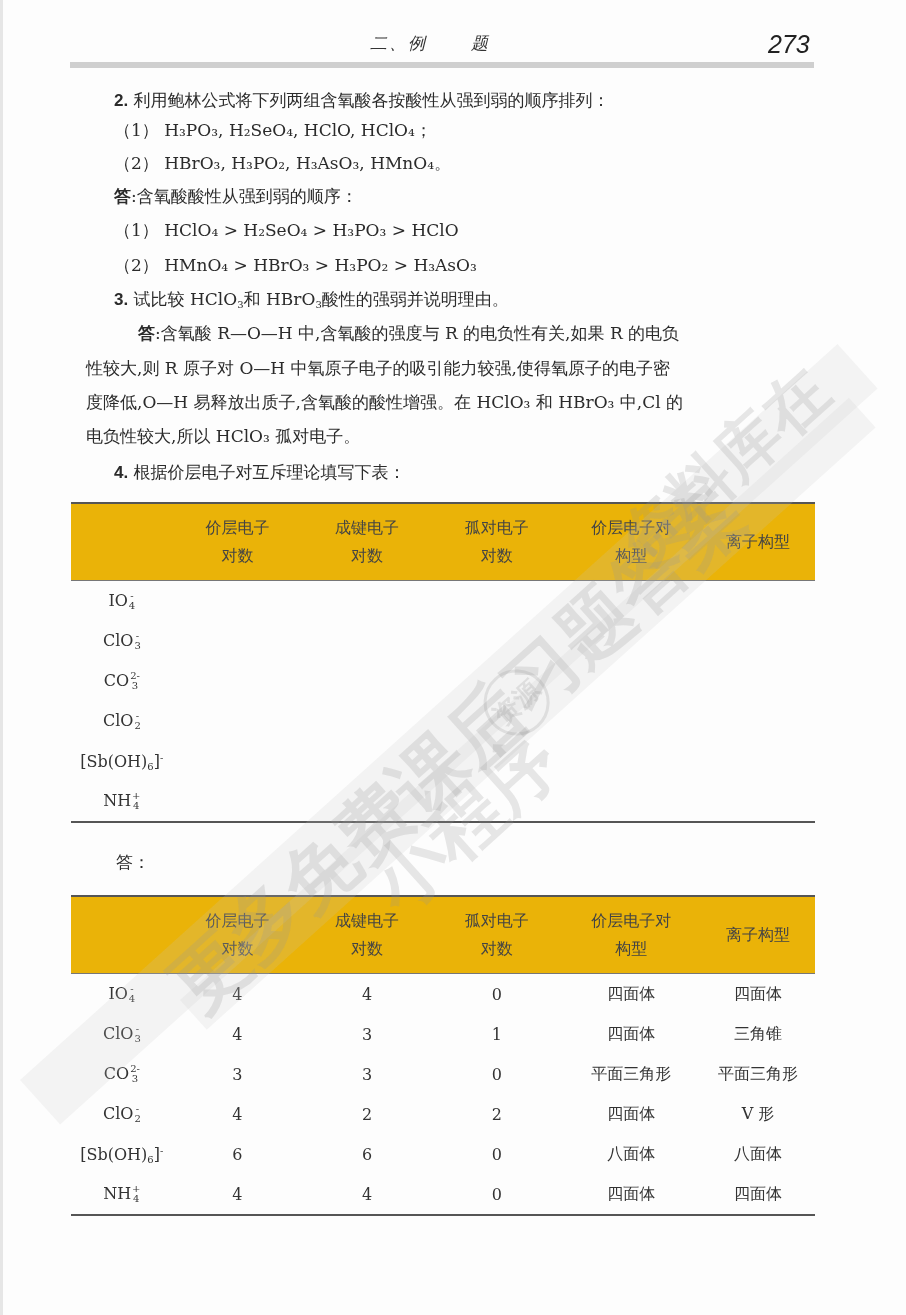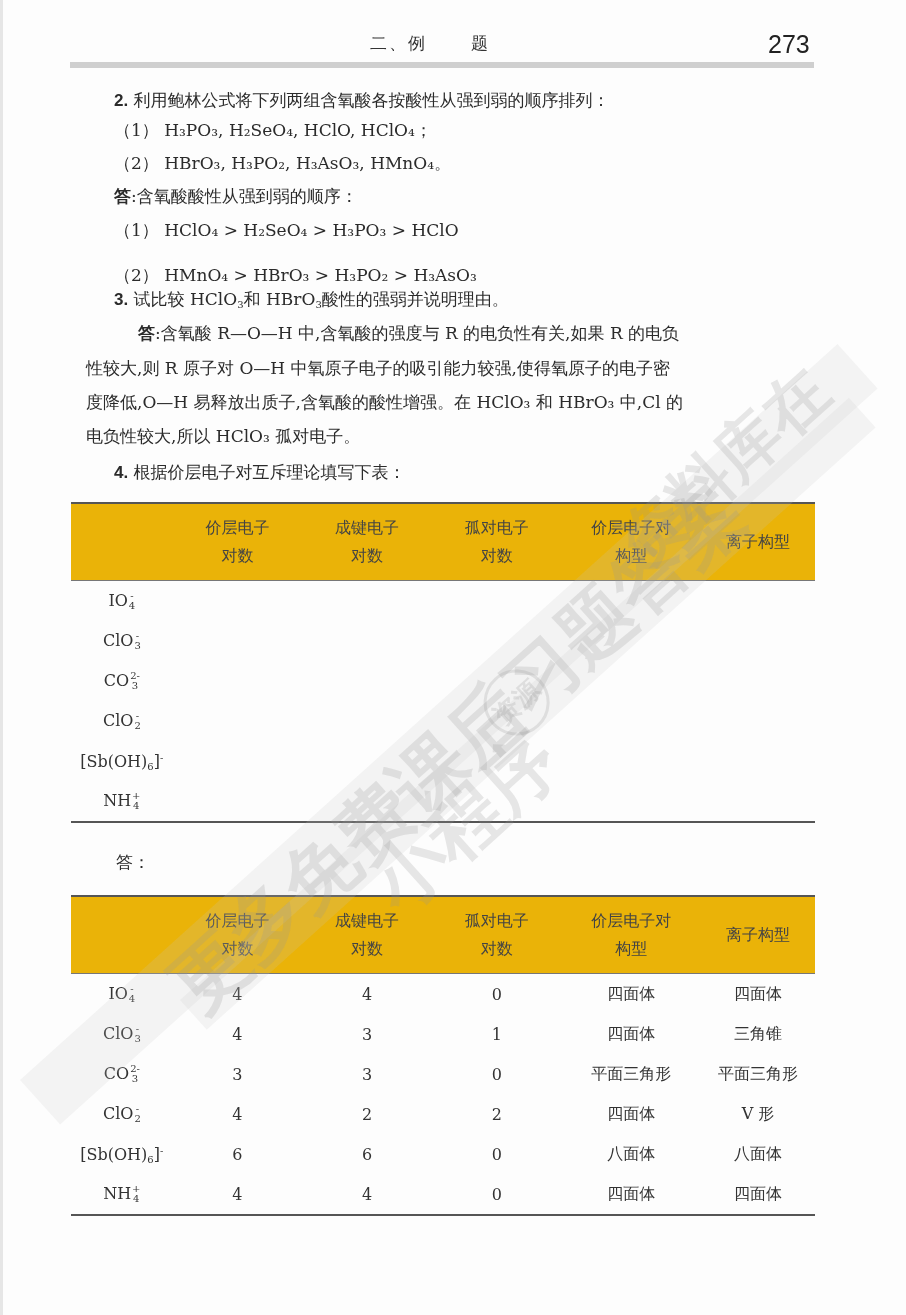--- a/index.html
+++ b/index.html
@@ -2,21 +2,21 @@
 <html><head>
 <meta charset="utf-8">
 <style>
   html, body { margin: 0; padding: 0; }
   body {
     width: 906px; height: 1315px; position: relative; overflow: hidden;
     background: #fdfdfd; color: #2a2a2a;
     font-family: "DejaVu Serif", "Liberation Serif", serif;
   }
   .page-left-edge { position: absolute; left: 0; top: 0; width: 3px; height: 1315px; background: #e6e6e6; }
-  .running-head { position: absolute; top: 30px; left: 0; width: 798px; height: 30px; }
+  .running-head { position: absolute; top: 30px; left: 0; width: 798px; height: 30px; font-style: italic; }
   .running-title {
     position: absolute; left: 370px; top: 2px; font-size: 17px; letter-spacing: 2px; color: #333;
     font-family: "DejaVu Sans", "Liberation Sans", sans-serif;
   }
   .running-title .gap { display: inline-block; width: 44px; }
   .page-number {
     position: absolute; left: 768px; top: 0px; font-size: 25px; color: #222;
     font-family: "Liberation Sans", "DejaVu Sans", sans-serif;
   }
   .head-rule { position: absolute; left: 70px; top: 62px; width: 744px; height: 6px; background: #cfcfcf; }
@@ -79,21 +79,21 @@
 <div class="line" style="left:114px; top:184px;">
   <span class="ans-label">答</span><span>:含氧酸酸性从强到弱的顺序：</span>
 </div>
 <div class="line" style="left:114px; top:218px;">
   <span>（1）</span>
   <span>HClO₄</span> &gt;
   <span>H₂SeO₄</span> &gt;
   <span>H₃PO₃</span> &gt;
   <span>HClO</span>
 </div>
-<div class="line" style="left:114px; top:263px;">
+<div class="line" style="left:114px; top:253px;">
   <span>（2）</span>
   <span>HMnO₄</span> &gt;
   <span>HBrO₃</span> &gt;
   <span>H₃PO₂</span> &gt;
   <span>H₃AsO₃</span>
 </div>
 
 <div class="line" style="left:114px; top:287px;">
   <span class="qnum">3.</span>
   <span>试比较 HClO</span><sub>3</sub><span>和 HBrO</span><sub>3</sub><span>酸性的强弱并说明理由。</span>

